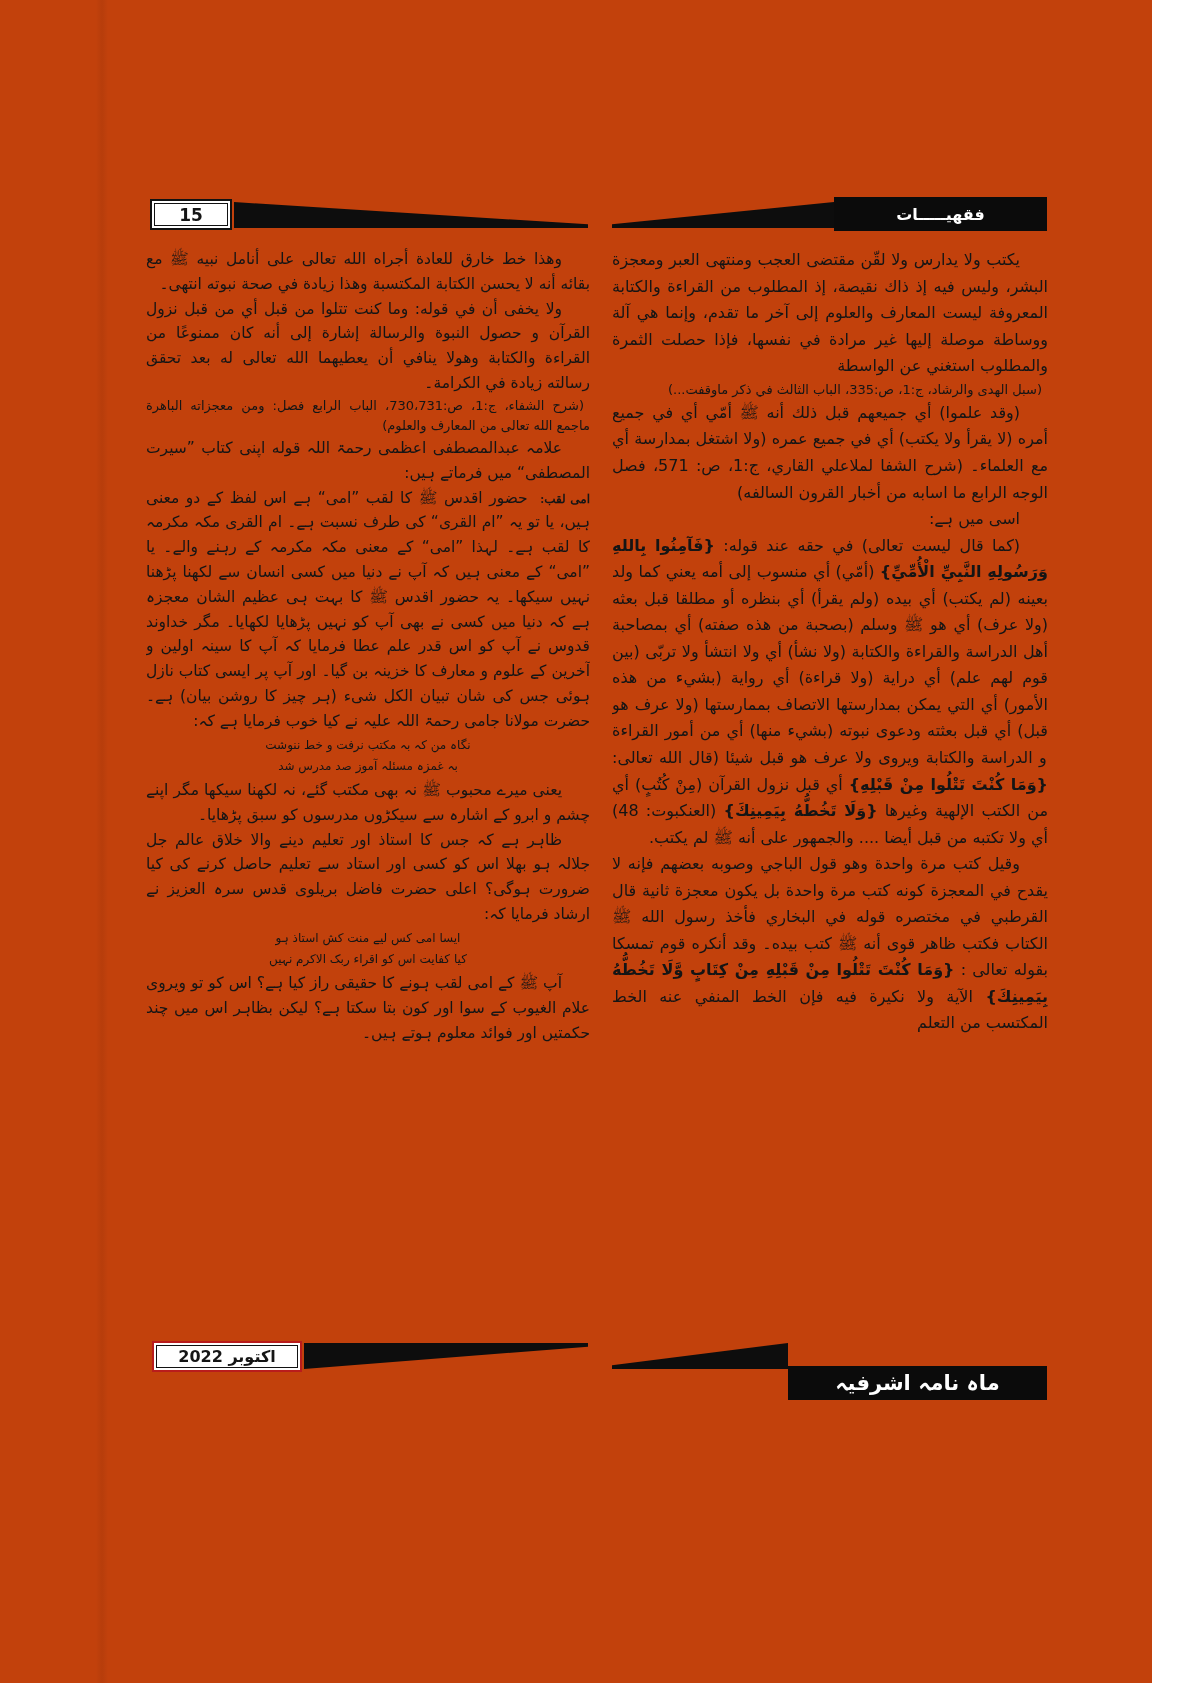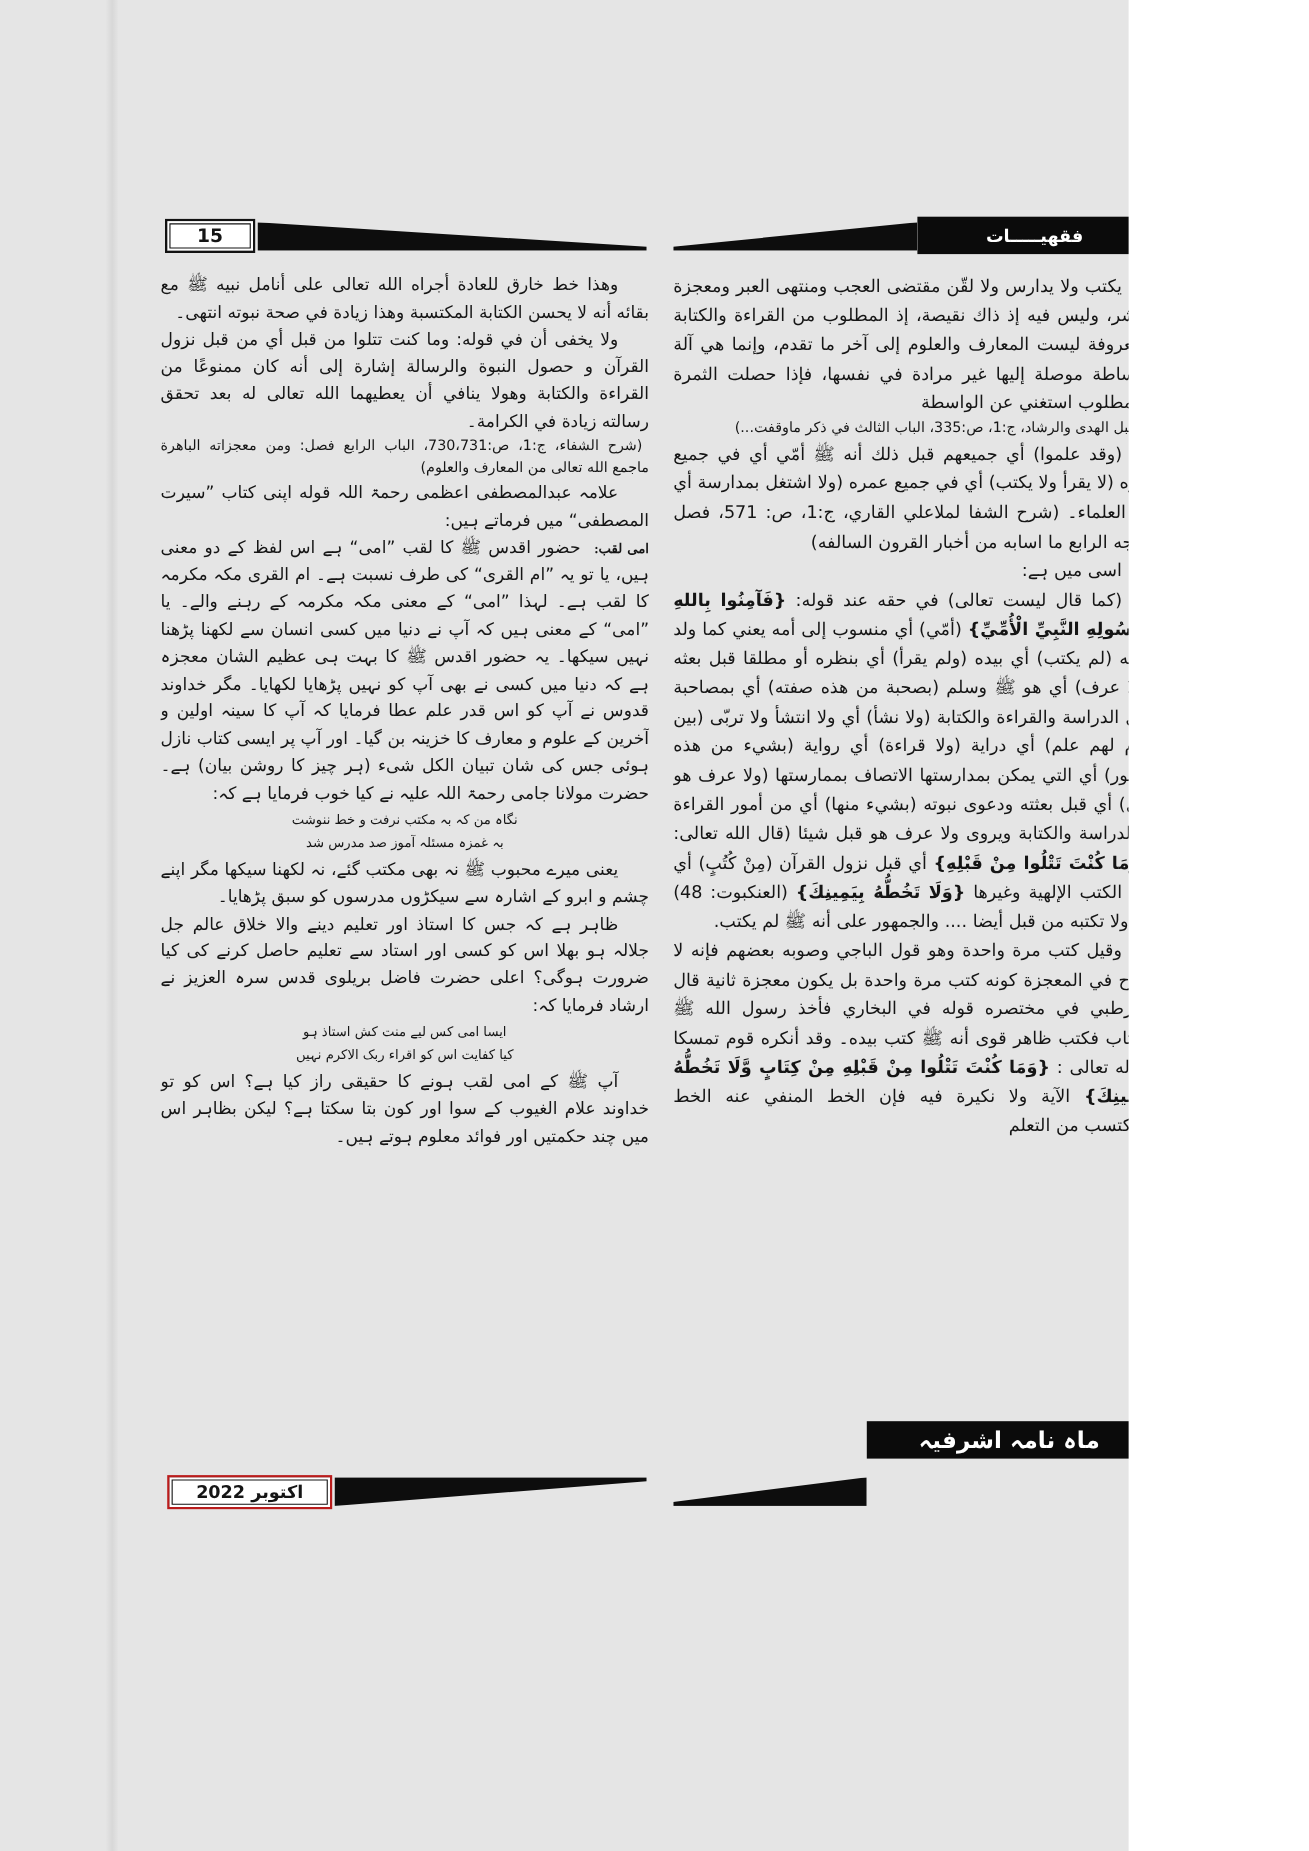--- a/index.html
+++ b/index.html
@@ -1,20 +1,20 @@
 <!DOCTYPE html>
 <html><head>
 <meta charset="utf-8">
 <style>
   * { margin: 0; padding: 0; box-sizing: border-box; }
   html, body { width: 1190px; height: 1683px; background: #ffffff; }
   .page {
     position: relative;
-    width: 1026px; height: 1683px;
-    background: #e5e5e5;
+    width: 1152px; height: 1683px;
+    background: #c2410c;
     color: #151515;
     font-family: "DejaVu Sans", sans-serif;
     direction: rtl;
     overflow: hidden;
     padding-left: 11px;
   }
   .scan-streak {
     position: absolute; left: 96px; top: 0; width: 12px; height: 100%;
     background: linear-gradient(to right, rgba(0,0,0,0), rgba(0,0,0,0.06), rgba(0,0,0,0));
     pointer-events: none;
@@ -76,21 +76,21 @@
     position: absolute; top: 1343px; left: 304px; width: 284px; height: 26px;
     background: #0d0d0d;
     clip-path: polygon(0 0, 100% 0, 100% 14%, 0 100%);
   }
   .ftr-wedge-r {
     position: absolute; top: 1343px; left: 612px; width: 176px; height: 26px;
     background: #0d0d0d;
     clip-path: polygon(0 86%, 100% 0, 100% 100%, 0 100%);
   }
   .ftr-mag-box {
-    position: absolute; top: 1292px; left: 788px; width: 259px; height: 34px;
+    position: absolute; top: 1366px; left: 788px; width: 259px; height: 34px;
     background: #0b0b0b; color: #ffffff;
     display: flex; align-items: center; justify-content: center;
     font-size: 21px; font-weight: bold;
   }
 </style>
 </head>
 <body>
 
 <div class="page">
   <div class="scan-streak"></div>
@@ -133,21 +133,21 @@
       <p class="para noindent">
         <span class="lead">امی لقب:</span>
         <span>حضور اقدس ﷺ کا لقب ”امی“ ہے اس لفظ کے دو معنی ہیں، یا تو یہ ”ام القری“ کی طرف نسبت ہے۔ ام القری مکہ مکرمہ کا لقب ہے۔ لہذا ”امی“ کے معنی مکہ مکرمہ کے رہنے والے۔ یا ”امی“ کے معنی ہیں کہ آپ نے دنیا میں کسی انسان سے لکھنا پڑھنا نہیں سیکھا۔ یہ حضور اقدس ﷺ کا بہت ہی عظیم الشان معجزہ ہے کہ دنیا میں کسی نے بھی آپ کو نہیں پڑھایا لکھایا۔ مگر خداوند قدوس نے آپ کو اس قدر علم عطا فرمایا کہ آپ کا سینہ اولین و آخرین کے علوم و معارف کا خزینہ بن گیا۔ اور آپ پر ایسی کتاب نازل ہوئی جس کی شان تبیان الکل شیء (ہر چیز کا روشن بیان) ہے۔ حضرت مولانا جامی رحمۃ اللہ علیہ نے کیا خوب فرمایا ہے کہ:</span>
       </p>
       <p class="verse">نگاہ من کہ بہ مکتب نرفت و خط ننوشت</p>
       <p class="verse">بہ غمزہ مسئلہ آموز صد مدرس شد</p>
       <p class="para">یعنی میرے محبوب ﷺ نہ بھی مکتب گئے، نہ لکھنا سیکھا مگر اپنے چشم و ابرو کے اشارہ سے سیکڑوں مدرسوں کو سبق پڑھایا۔</p>
       <p class="para">ظاہر ہے کہ جس کا استاذ اور تعلیم دینے والا خلاق عالم جل جلالہ ہو بھلا اس کو کسی اور استاد سے تعلیم حاصل کرنے کی کیا ضرورت ہوگی؟ اعلی حضرت فاضل بریلوی قدس سرہ العزیز نے ارشاد فرمایا کہ:</p>
       <p class="verse">ایسا امی کس لیے منت کش استاذ ہو</p>
       <p class="verse">کیا کفایت اس کو اقراء ربک الاکرم نہیں</p>
-      <p class="para">آپ ﷺ کے امی لقب ہونے کا حقیقی راز کیا ہے؟ اس کو تو خداوند علام الغیوب کے سوا اور کون بتا سکتا ہے؟ لیکن بظاہر اس میں چند حکمتیں اور فوائد معلوم ہوتے ہیں۔</p>
+      <p class="para">آپ ﷺ کے امی لقب ہونے کا حقیقی راز کیا ہے؟ اس کو تو ويروى علام الغیوب کے سوا اور کون بتا سکتا ہے؟ لیکن بظاہر اس میں چند حکمتیں اور فوائد معلوم ہوتے ہیں۔</p>
     </section>
 
   </main>
 
   <div class="ftr-date-box">
     <span>اکتوبر 2022</span>
   </div>
   <div class="ftr-wedge-l"></div>
   <div class="ftr-wedge-r"></div>
   <div class="ftr-mag-box">ماہ نامہ اشرفیہ</div>

